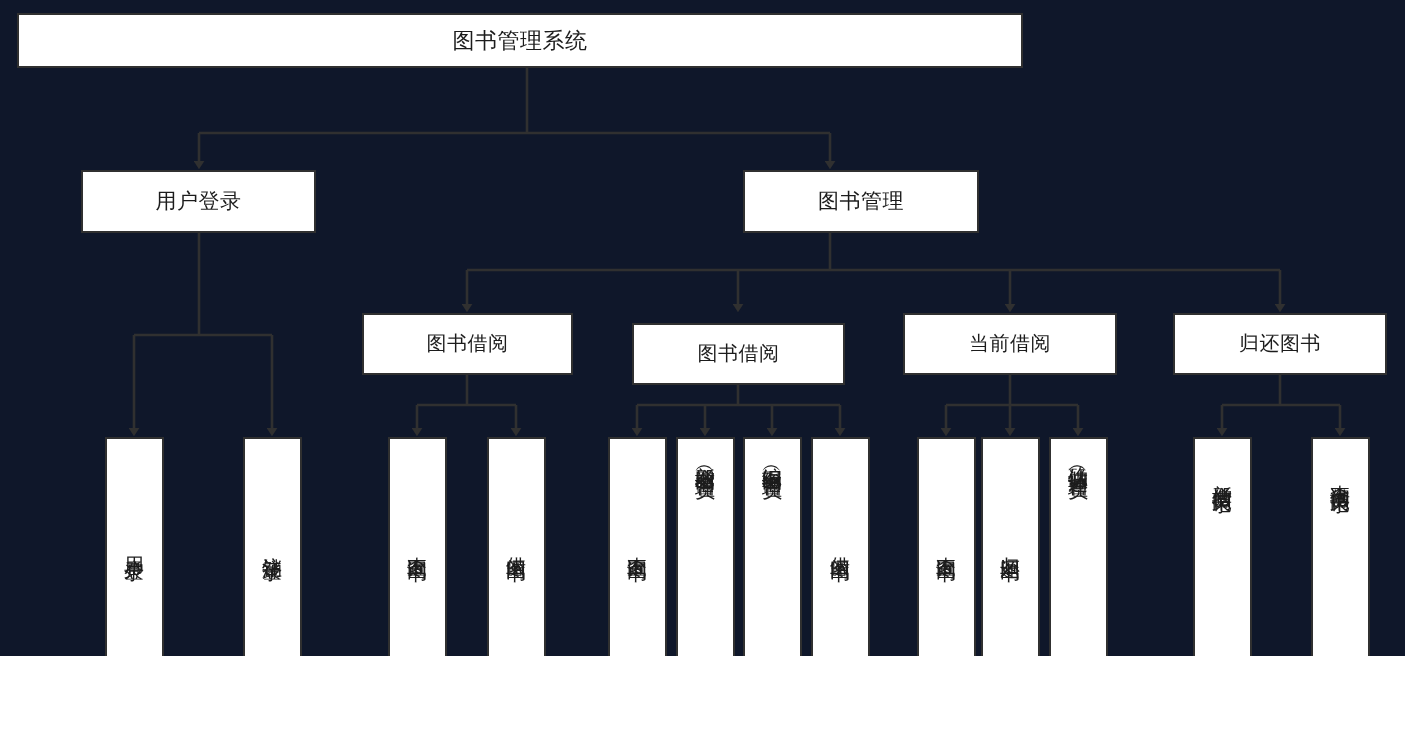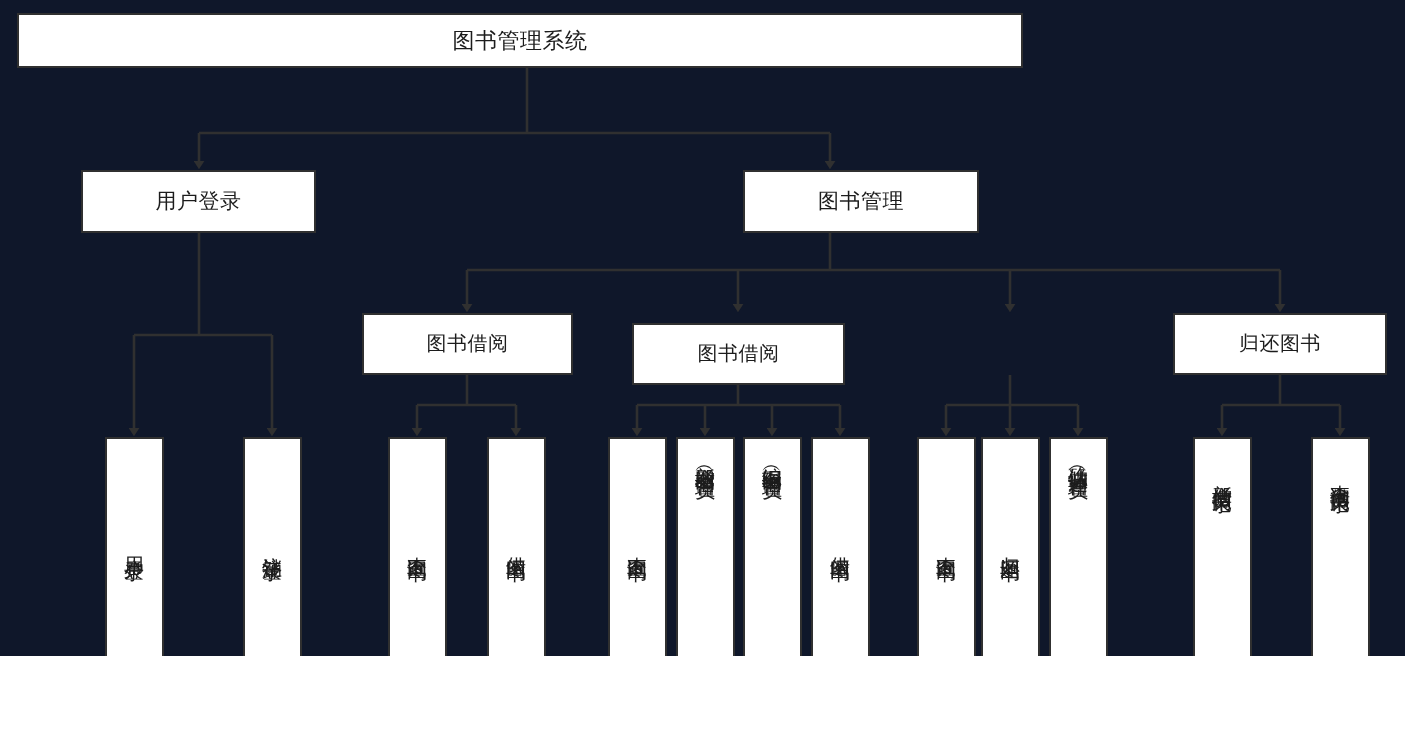--- a/index.html
+++ b/index.html
@@ -179,20 +179,23 @@
   <div class="node node-leaf leaf-xlong" style="left: 676px; top: 437px; width: 59px; height: 298px;">
     <span class="node-label">新增图书（管理员）</span>
   </div>
   <div class="node node-leaf leaf-xlong" style="left: 743px; top: 437px; width: 59px; height: 298px;">
     <span class="node-label">编辑图书（管理员）</span>
   </div>
   <div class="node node-leaf leaf-short" style="left: 811px; top: 437px; width: 59px; height: 298px;">
     <span class="node-label">借阅图书</span>
   </div>
 
+  <div class="node node-sub" style="left: 903px; top: 313px; width: 214px; height: 62px;">
+    <span class="node-label">当前借阅</span>
+  </div>
   <div class="node node-leaf leaf-short" style="left: 917px; top: 437px; width: 59px; height: 298px;">
     <span class="node-label">查询图书</span>
   </div>
   <div class="node node-leaf leaf-short" style="left: 981px; top: 437px; width: 59px; height: 298px;">
     <span class="node-label">归还图书</span>
   </div>
   <div class="node node-leaf leaf-xlong" style="left: 1049px; top: 437px; width: 59px; height: 298px;">
     <span class="node-label">确认归还（管理员）</span>
   </div>
 

